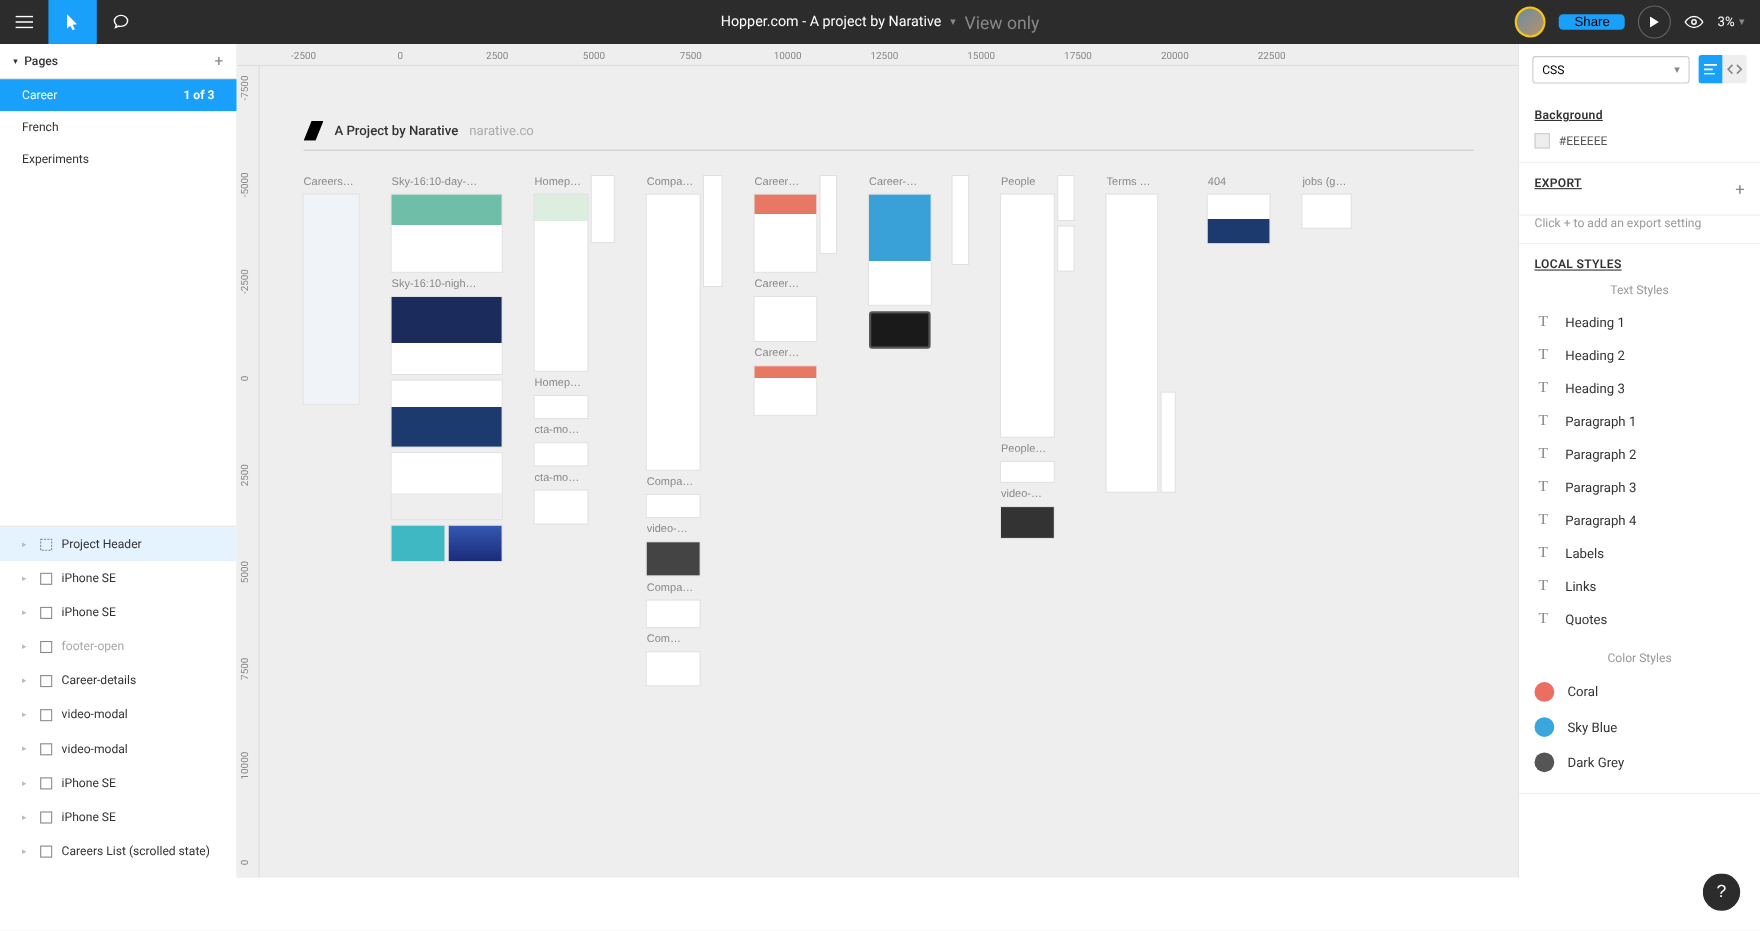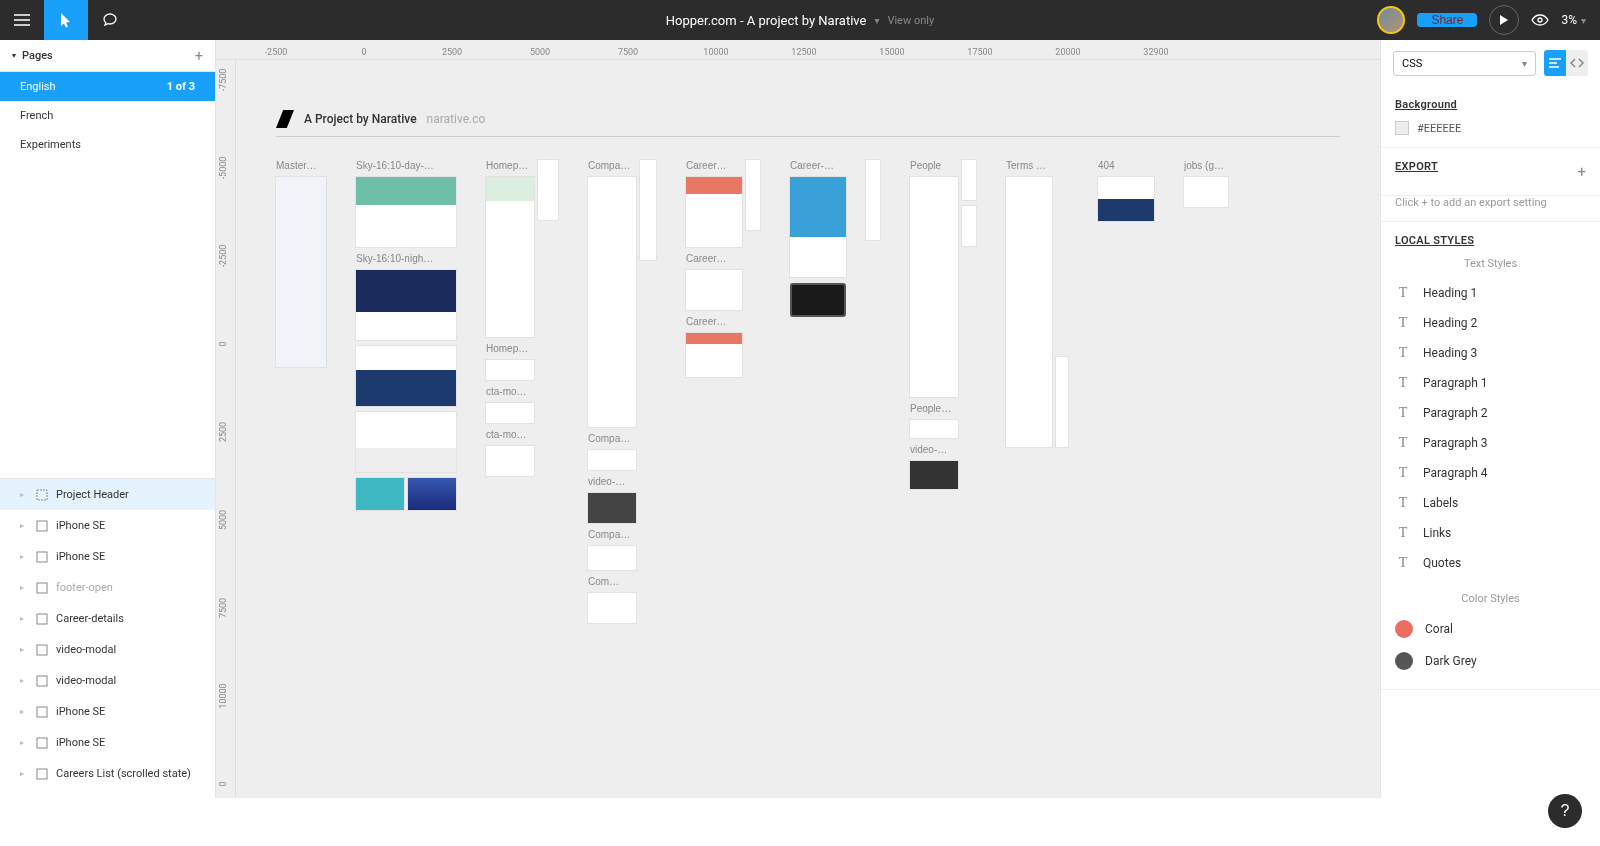--- a/index.html
+++ b/index.html
@@ -6,25 +6,25 @@
   body { font-family: -apple-system, BlinkMacSystemFont, "Segoe UI", Roboto, sans-serif; font-size: 12px; background: #fff; overflow: hidden; }
   
   
   .topbar { height: 40px; background: #2c2c2c; display: flex; align-items: center; color: #fff; position: relative; }
   .tb-left { display: flex; align-items: center; height: 100%; }
   .hamburger { width: 44px; height: 40px; display: flex; align-items: center; justify-content: center; cursor: pointer; }
   .hamburger svg { stroke: #fff; }
   .tool-cursor { width: 44px; height: 40px; background: #18a0fb; display: flex; align-items: center; justify-content: center; cursor: pointer; }
   .tool-comment { width: 44px; height: 40px; display: flex; align-items: center; justify-content: center; cursor: pointer; }
   .tb-center { position: absolute; left: 50%; transform: translateX(-50%); display: flex; align-items: center; gap: 8px; font-size: 13px; }
-  .tb-center .view-only { color: #888; font-size: 11px; }
+  .tb-center .view-only { color: #888; font-size: 16px; }
   .chev { color: #888; font-size: 10px; }
   .tb-right { margin-left: auto; display: flex; align-items: center; gap: 12px; padding-right: 14px; }
   .avatar { width: 28px; height: 28px; border-radius: 50%; border: 2px solid #f5c518; background: linear-gradient(135deg,#6b8e9e,#b89070); }
-  .share-btn { background: #18a0fb; color: #7f1d1d; border: none; padding: 0 14px; border-radius: 4px; font-size: 12px; cursor: pointer; }
+  .share-btn { background: #18a0fb; color: #000000; border: none; padding: 0 14px; border-radius: 4px; font-size: 12px; cursor: pointer; }
   .play-btn { width: 30px; height: 30px; border: 1px solid #666; border-radius: 50%; display: flex; align-items: center; justify-content: center; cursor: pointer; }
   .eye-btn { cursor: pointer; display:flex; align-items:center; }
   .zoom { font-size: 12px; color: #fff; display: flex; align-items: center; gap: 4px; cursor:pointer; }
   
   .main { display: flex; height: calc(798px - 40px); }
   
   
   .left-panel { width: 216px; background: #fff; border-right: 1px solid #e5e5e5; display: flex; flex-direction: column; }
   .pages-header { height: 32px; display: flex; align-items: center; justify-content: space-between; padding: 0 12px; border-bottom: 1px solid #e5e5e5; }
   .pages-header .title { font-size: 11px; font-weight: 500; color: #333; display: flex; align-items: center; gap: 6px; }
@@ -147,21 +147,21 @@
   <div class="left-panel">
     <div class="pages-header">
       <div class="title">
         <span style="font-size:8px;">▾</span>
         <span>Pages</span>
       </div>
       <div class="plus">+</div>
     </div>
     <div class="pages-list" id="pages-list">
         <div class="page-item active">
-          <span>English</span>
+          <span>Career</span>
           <span class="count">1 of 3</span>
         </div>
         <div class="page-item">
           <span>French</span>
           <span class="count"></span>
         </div>
         <div class="page-item">
           <span>Experiments</span>
           <span class="count"></span>
         </div>
@@ -267,21 +267,21 @@
         <span style="left: 60px;">-2500</span>
         <span style="left: 148px;">0</span>
         <span style="left: 236px;">2500</span>
         <span style="left: 324px;">5000</span>
         <span style="left: 412px;">7500</span>
         <span style="left: 500px;">10000</span>
         <span style="left: 588px;">12500</span>
         <span style="left: 676px;">15000</span>
         <span style="left: 764px;">17500</span>
         <span style="left: 852px;">20000</span>
-        <span style="left: 940px;">32900</span>
+        <span style="left: 940px;">22500</span>
       </div>
     <div class="ruler-v" id="ruler-v">
         <span style="top: 20px;">-7500</span>
         <span style="top: 108px;">-5000</span>
         <span style="top: 196px;">-2500</span>
         <span style="top: 284px;">0</span>
         <span style="top: 372px;">2500</span>
         <span style="top: 460px;">5000</span>
         <span style="top: 548px;">7500</span>
         <span style="top: 636px;">10000</span>
@@ -289,21 +289,21 @@
       </div>
     <div class="canvas">
       <div class="project-header">
         <span class="logo"></span>
         <span style="font-weight:500;">A Project by Narative</span>
         <span class="sub">narative.co</span>
       </div>
       <div class="frames-row">
 
         <div class="frame-col">
-          <button class="frame-label">Master…</button>
+          <button class="frame-label">Careers…</button>
           <div class="frame-thumb thumb-a"></div>
         </div>
 
         <div class="frame-col">
           <button class="frame-label">Sky-16:10-day-C…</button>
           <div class="frame-thumb thumb-sky-day"></div>
           <button class="frame-label">Sky-16:10-night-…</button>
           <div class="frame-thumb thumb-sky-night"></div>
           <div class="frame-thumb thumb-sky-3"></div>
           <div class="frame-thumb thumb-sky-4"></div>
@@ -491,20 +491,24 @@
             <span>Quotes</span>
           </div>
         </div>
       <div class="subhead" style="margin-top:14px;">Color Styles</div>
       <div id="color-styles">
           <div class="style-item">
             <span class="color-swatch" style="background:#ec6d62"></span>
             <span>Coral</span>
           </div>
           <div class="style-item">
+            <span class="color-swatch" style="background:#39a7dd"></span>
+            <span>Sky Blue</span>
+          </div>
+          <div class="style-item">
             <span class="color-swatch" style="background:#555555"></span>
             <span>Dark Grey</span>
           </div>
         </div>
     </div>
   </div>
 
 </div>
 
 <button class="help-btn">?</button>

